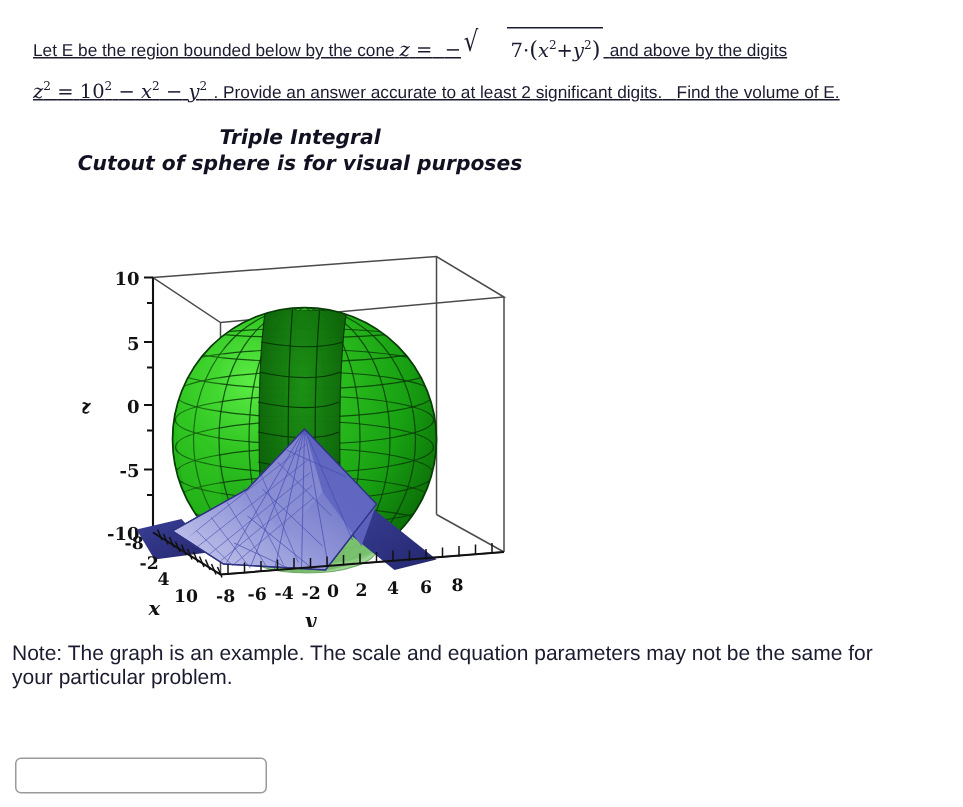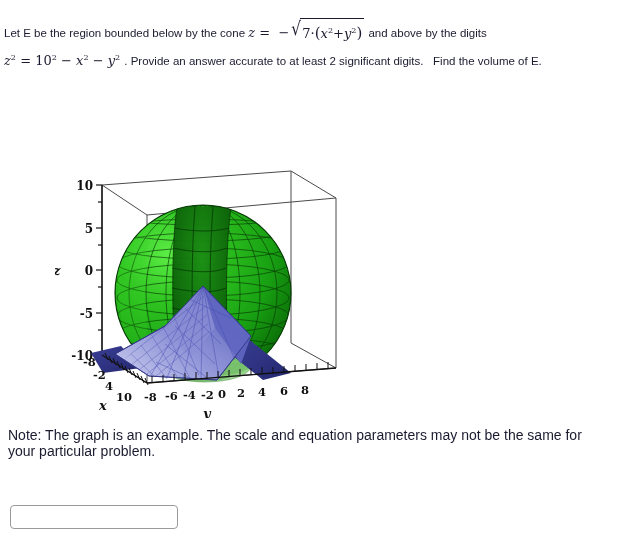--- a/index.html
+++ b/index.html
@@ -12,26 +12,27 @@
     height: 538px;
     position: relative;
     font-family: "Liberation Sans", sans-serif;
     color: #1a1a2e;
     overflow: hidden;
   }
 
   
   #problem-statement {
     position: absolute;
-    left: 4px;
+    left: 22px;
     top: 18px;
     width: 620px;
     font-size: 11.5px;
     line-height: 27px;
     color: #1b1b30;
+    text-decoration: underline;
   }
   .mathtext {
     font-family: "DejaVu Serif", serif;
     font-style: italic;
     font-size: 13px;
   }
   .mathupright {
     font-family: "DejaVu Serif", serif;
     font-style: normal;
     font-size: 13px;
@@ -55,20 +56,21 @@
     top: -3px;
     font-size: 19px;
     font-family: "DejaVu Serif", serif;
     font-style: normal;
     transform: scaleX(0.8);
   }
   .radical .rad-body {
     display: inline-block;
     border-top: 1.2px solid #1b1b30;
     padding: 1px 2px 0 2px;
+    margin-left: 20px;
   }
   .opsym { font-style: normal; font-family: "DejaVu Serif", serif; }
   .paren-big { font-size: 15px; font-style: normal; font-family:"DejaVu Serif", serif; }
 
   
   #figure-title {
     position: absolute;
     left: 0;
     top: 84px;
     width: 400px;
@@ -136,20 +138,22 @@
     <span class="mathtext">
       <span>z</span><sup class="exp">2</sup><span class="opsym">&nbsp;</span><span class="opsym">=</span><span class="opsym">&nbsp;</span><span class="mathupright">10</span><sup class="exp">2</sup><span class="opsym">&nbsp;</span><span class="opsym">−</span><span class="opsym">&nbsp;</span><span>x</span><sup class="exp">2</sup><span class="opsym">&nbsp;</span><span class="opsym">−</span><span class="opsym">&nbsp;</span><span>y</span><sup class="exp">2</sup>
     </span>
     <span>. Provide an answer accurate to at least 2 significant digits.</span>
     &nbsp;
     <span>Find the volume of E.</span>
   </div>
 </div>
 
 <div id="figure-title">
+  <div>Triple Integral</div>
+  <div class="tl3">Cutout of sphere is for visual purposes</div>
 </div>
 
 <div id="plot-figure">
 <svg id="plot-svg" width="300" height="250" viewBox="0 0 300 250">
   <defs>
 
     <radialGradient id="sphGrad" cx="30%" cy="28%" r="82%">
       <stop offset="0%" stop-color="#5ced45"></stop>
       <stop offset="35%" stop-color="#2ec220"></stop>
       <stop offset="72%" stop-color="#18a012"></stop>

